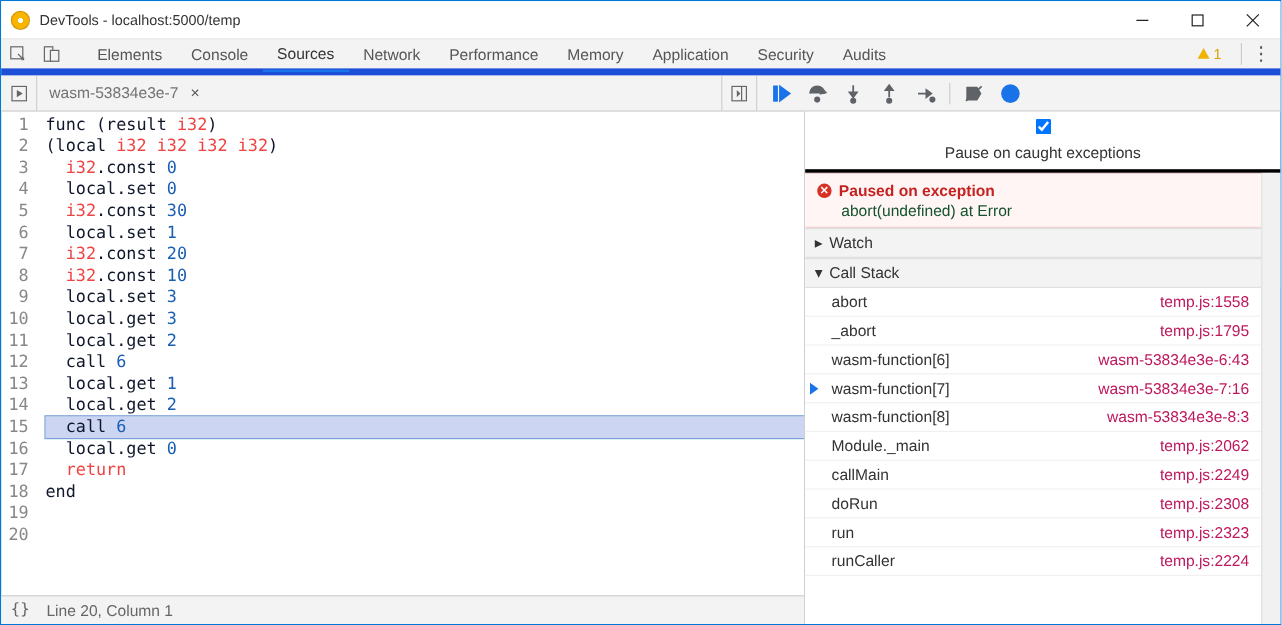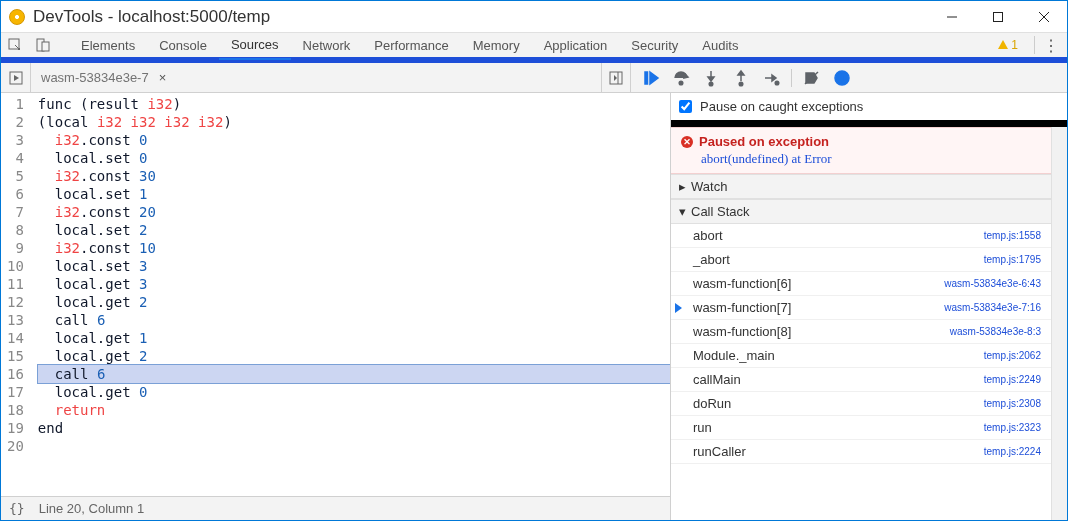--- a/index.html
+++ b/index.html
@@ -1,20 +1,20 @@
 <!DOCTYPE html>
 <html><head>
 <meta charset="utf-8">
 <style>
   * { box-sizing: border-box; margin: 0; padding: 0; }
   body { font-family: "Segoe UI", Arial, sans-serif; font-size: 13px; color: #333; background: #fff; overflow: hidden; }
   .window { width: 1068px; height: 521px; border: 1px solid #0078d7; display: flex; flex-direction: column; }
   .titlebar { height: 32px; background: #fff; display: flex; align-items: center; padding: 0 0 0 8px; border-bottom: 1px solid #e0e0e0; }
   .titlebar .icon-dt { width: 16px; height: 16px; border-radius: 50%; background: radial-gradient(circle at 50% 50%, #fff 20%, #f7b500 22%, #f7b500 100%); border: 1px solid #d49600; margin-right: 8px; }
-  .titlebar .title { flex: 1; font-size: 17px; }
+  .titlebar .title { flex: 1; font-size: 12px; }
   .titlebar .winbtns { display: flex; }
   .winbtn { width: 46px; height: 30px; display: flex; align-items: center; justify-content: center; }
   .winbtn svg { width: 12px; height: 12px; stroke: #222; stroke-width: 1; fill: none; }
   .toolbar { height: 30px; display: flex; align-items: center; border-bottom: 6px solid #1d4ed8; background: #f3f3f3; }
   .toolbar .tb-icon { width: 28px; height: 28px; display: flex; align-items: center; justify-content: center; }
   .toolbar .tabs { display: flex; margin-left: 12px; flex: 1; }
   .tab { padding: 0 12px; height: 30px; display: flex; align-items: center; color: #555; cursor: default; }
   .tab.active { color: #333; border-bottom: 2px solid #1a73e8; }
   .toolbar-right { display: flex; align-items: center; padding-right: 6px; }
   .warn-ic { color: #d9a400; font-size: 12px; display: flex; align-items: center; gap: 2px; margin-right: 10px; }
@@ -37,30 +37,30 @@
   .editor { flex: 1; display: flex; overflow: hidden; font-family: Consolas, monospace; font-size: 14px; line-height: 18px; }
   .gutter { text-align: right; color: #888; padding: 2px 10px 0 6px; user-select: none; min-width: 32px; }
   .codelines { padding: 2px 0 0 4px; flex: 1; }
   .codeline { white-space: pre; height: 18px;}
   .codeline.hl { background: #ccd6f2; outline: 1px solid #7aa0d6; }
   .t-kw { color: #ef4444;}
   .t-num { color: #1a5fb4;}
   .t-txt { color: #0f172a;}
   .statusbar { height: 24px; border-top: 1px solid #d0d0d0; display: flex; align-items: center; background: #f3f3f3; padding-left: 8px; gap: 14px; color: #666;}
   .right { flex: 1; display: flex; flex-direction: column; background: #fff; }
-  .checkrow { padding: 6px 8px; display: flex; align-items: center; gap: 8px; border-bottom: 7px solid #000000;}
+  .checkrow { padding: 6px 8px; display: flex; align-items: center; gap: 8px; border-bottom: 3px solid #000000; flex-direction: column;}
   .pausemsg { background: #fff5f5; border-top: 1px solid #f3d0d0; border-bottom: 1px solid #f3d0d0; padding: 6px 10px 6px 10px; }
   .pausemsg .pm-head { color: #c5221f; font-weight: 600; display: flex; align-items: center; gap: 6px;}
-  .pausemsg .pm-sub { color: #1d4ed8; font-family: Liberation Serif, serif; font-size: 13px; padding-left: 20px; margin-top: 2px;}
+  .pausemsg .pm-sub { color: #14532d; font-family: Liberation Sans, sans-serif; font-size: 13px; padding-left: 20px; margin-top: 2px;}
   .panel-header { display: flex; align-items: center; padding: 4px 8px; background: #f3f3f3; border-bottom: 1px solid #e0e0e0; border-top: 1px solid #e0e0e0;}
   .panel-header .tri { width: 12px; display: inline-block; }
   .crow { display: flex; align-items: center; padding: 4px 10px 4px 22px; border-bottom: 1px solid #f0f0f0; justify-content: space-between;}
   .crow.sel { position: relative;}
   .crow.sel::before { content: ""; position: absolute; left: 4px; width: 0; height: 0; border-top: 5px solid transparent; border-bottom: 5px solid transparent; border-left: 7px solid #1a73e8;}
-  .crow .loc { color: #1d4ed8; font-size: 10px;}
+  .crow .loc { color: #be185d; font-size: 13px;}
   .rscroll { position: relative; flex: 1; overflow: hidden;}
   .rscroll::after { content:""; position:absolute; right:0; top:0; bottom:0; width:15px; background:#f1f1f1; border-left:1px solid #e0e0e0;}
   .rscroll .thumb { position:absolute; right:2px; top:0; width:11px; height:160px; background:#c1c1c1; border-radius:2px;}
   .errdot { display:inline-block; width:12px; height:12px; border-radius:50%; background:#d93025; color:#fff; font-size:9px; line-height:12px; text-align:center; font-weight:bold;}
   .ck { width:13px; height:13px; }
   .panel-body { padding-right: 16px;}
 </style>
 </head>
 <body>
 
@@ -222,21 +222,20 @@
             <div class="codeline">20</div>
           </div>
         <div class="codelines" id="codelines">
             <div class="codeline"><span class="t-txt">func (result </span><span class="t-kw">i32</span><span class="t-txt">)</span></div>
             <div class="codeline"><span class="t-txt">(local </span><span class="t-kw">i32</span><span class="t-txt"> </span><span class="t-kw">i32</span><span class="t-txt"> </span><span class="t-kw">i32</span><span class="t-txt"> </span><span class="t-kw">i32</span><span class="t-txt">)</span></div>
             <div class="codeline"><span class="t-txt">  </span><span class="t-kw">i32</span><span class="t-txt">.const </span><span class="t-num">0</span></div>
             <div class="codeline"><span class="t-txt">  local.set </span><span class="t-num">0</span></div>
             <div class="codeline"><span class="t-txt">  </span><span class="t-kw">i32</span><span class="t-txt">.const </span><span class="t-num">30</span></div>
             <div class="codeline"><span class="t-txt">  local.set </span><span class="t-num">1</span></div>
             <div class="codeline"><span class="t-txt">  </span><span class="t-kw">i32</span><span class="t-txt">.const </span><span class="t-num">20</span></div>
-            <div class="codeline"><span class="t-txt">  local.set </span><span class="t-num">2</span></div>
             <div class="codeline"><span class="t-txt">  </span><span class="t-kw">i32</span><span class="t-txt">.const </span><span class="t-num">10</span></div>
             <div class="codeline"><span class="t-txt">  local.set </span><span class="t-num">3</span></div>
             <div class="codeline"><span class="t-txt">  local.get </span><span class="t-num">3</span></div>
             <div class="codeline"><span class="t-txt">  local.get </span><span class="t-num">2</span></div>
             <div class="codeline"><span class="t-txt">  call </span><span class="t-num">6</span></div>
             <div class="codeline"><span class="t-txt">  local.get </span><span class="t-num">1</span></div>
             <div class="codeline"><span class="t-txt">  local.get </span><span class="t-num">2</span></div>
             <div class="codeline hl"><span class="t-txt">  call </span><span class="t-num">6</span></div>
             <div class="codeline"><span class="t-txt">  local.get </span><span class="t-num">0</span></div>
             <div class="codeline"><span class="t-txt">  </span><span class="t-kw">return</span></div>

